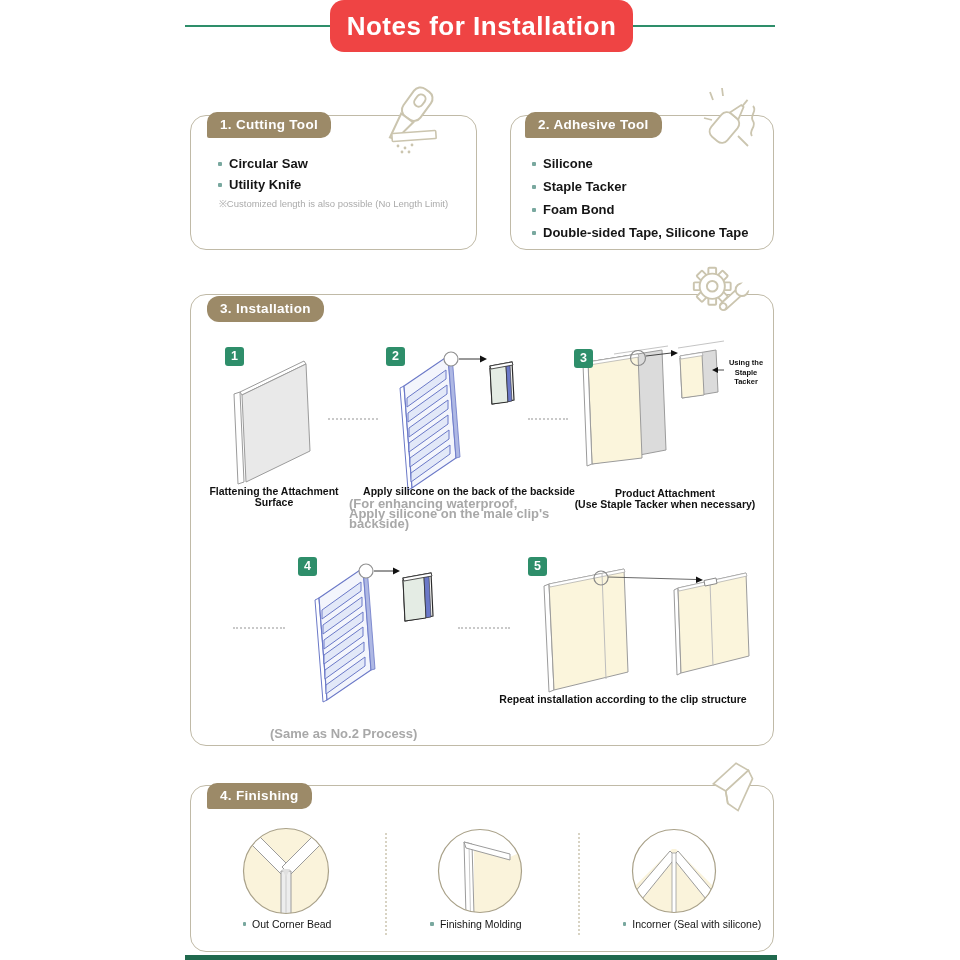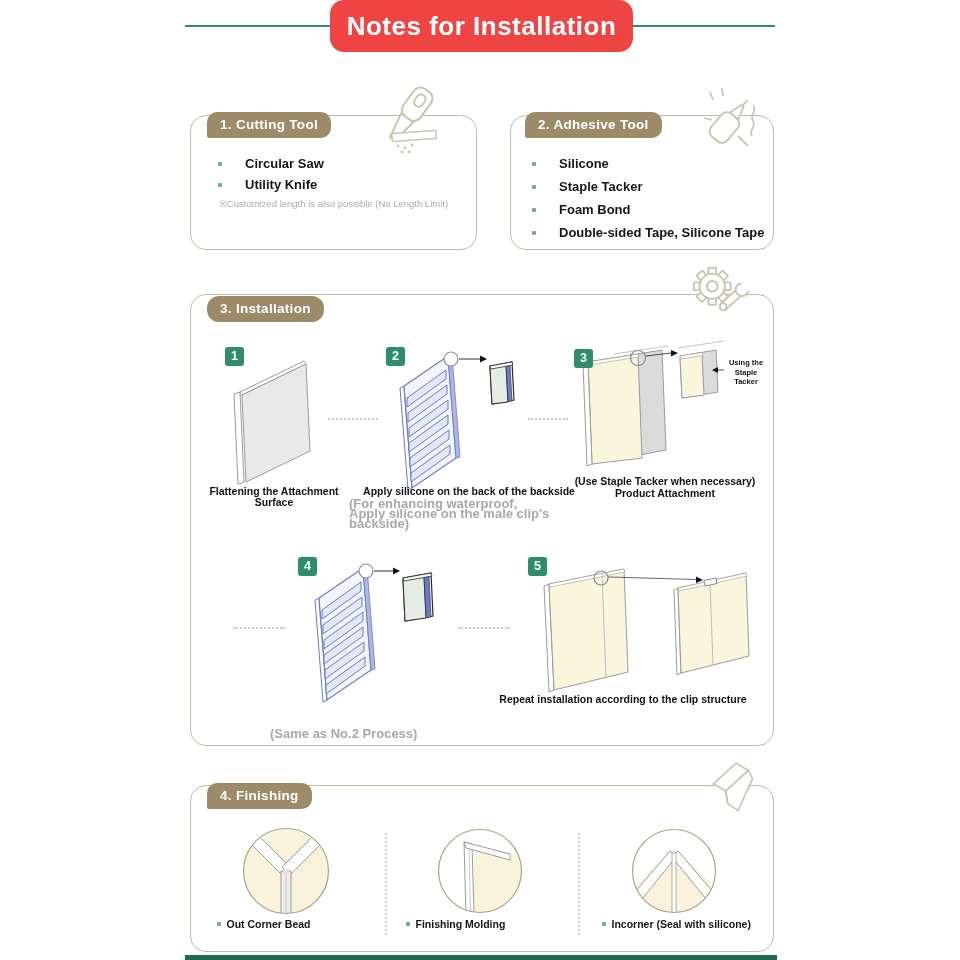--- a/index.html
+++ b/index.html
@@ -10,34 +10,34 @@
   .title-badge{position:absolute;left:330px;top:0;width:303px;height:52px;background:#ef4444;
                border-radius:14px;color:#fff;font-size:26px;font-weight:bold;text-align:center;
                line-height:52px;letter-spacing:.5px;}
   
   .box{position:absolute;border:1.5px solid #C0BAA7;border-radius:16px;background:#fff;}
   .hdr{position:absolute;background:#9C8A68;color:#fff;font-weight:bold;font-size:13.5px;
        line-height:26px;height:26px;text-align:center;border-radius:10px 10px 10px 2px;
        padding:0 13px;letter-spacing:.3px;z-index:3;}
   
   .items{position:absolute;display:flex;flex-direction:column;}
-  .item{display:flex;align-items:center;gap:23px;font-weight:bold;font-size:13px;color:#151515;}
+  .item{display:flex;align-items:center;gap:7px;font-weight:bold;font-size:13px;color:#151515;}
   .item .dot{width:4px;height:4px;background:#79A89F;border-radius:1px;flex:0 0 auto;}
   .note{position:absolute;font-size:9.5px;color:#ABABAB;text-align:center;}
   
   .badge{position:absolute;width:19px;height:19px;background:#2E8E6A;color:#fff;font-size:12.5px;
          font-weight:bold;text-align:center;line-height:19px;border-radius:3px;z-index:2;}
   .cap{position:absolute;font-weight:bold;font-size:10.5px;color:#111;text-align:center;line-height:11px;}
   .sub{position:absolute;font-size:13px;color:#A8A8A8;text-align:left;line-height:10px;font-weight:bold;}
   .dot-h{position:absolute;border-top:2px dotted #C9C9C9;}
   .dot-v{position:absolute;border-left:2px dotted #D8D3C3;}
   .annot{position:absolute;font-size:7.5px;font-weight:bold;color:#111;text-align:center;line-height:9.5px;}
   
-  .fitem{position:absolute;display:flex;align-items:center;gap:6px;
-         font-weight:bold;font-size:10.5px;color:#151515;}
+  .fitem{position:absolute;display:flex;align-items:center;justify-content:center;gap:6px;
+         font-weight:normal;font-size:10.5px;color:#151515;}
   .fitem .dot{width:3.5px;height:3.5px;background:#79A89F;border-radius:1px;}
   .footer-bar{position:absolute;left:185px;top:955px;width:592px;height:5px;background:#20694E;}
   svg{position:absolute;overflow:visible;}
 </style>
 </head>
 <body>
 
 <div id="canvas">
 
   <div class="title-line"></div>
@@ -228,21 +228,21 @@
   <div class="dot-h" style="left:328px;top:418px;width:50px;"></div>
   <div class="dot-h" style="left:528px;top:418px;width:40px;"></div>
   <div class="dot-h" style="left:233px;top:627px;width:52px;"></div>
   <div class="dot-h" style="left:458px;top:627px;width:52px;"></div>
 
   <div class="cap" style="left:189px;top:486px;width:170px;">Flattening the Attachment Surface</div>
   <div class="cap" style="left:349px;top:486px;width:240px;">Apply silicone on the back of the backside</div>
   <div class="sub" style="left:349px;top:499px;width:240px;">(For enhancing waterproof,</div>
   <div class="sub" style="left:349px;top:509px;width:240px;">Apply silicone on the male clip's backside)</div>
   <div class="cap" style="left:565px;top:488px;width:200px;">Product Attachment</div>
-  <div class="cap" style="left:565px;top:476px;width:200px;">(Use Staple Tacker when necessary)</div>
+  <div class="cap" style="left:565px;top:499px;width:200px;">(Use Staple Tacker when necessary)</div>
   <div class="sub" style="left:270px;top:729px;width:230px;">(Same as No.2 Process)</div>
   <div class="cap" style="left:498px;top:694px;width:250px;">Repeat installation according to the clip structure</div>
 
   <div class="box" style="left:190px;top:785px;width:582px;height:165px;"></div>
   <div class="hdr" style="left:207px;top:783px;">4. Finishing</div>
 
   <svg style="left:700px;top:757px;z-index:4;" width="70" height="66" viewBox="0 0 62 64">
     <g stroke="#CBC5AF" stroke-width="1.6" fill="#fff">
       <polygon points="10,26 32,6 44,13 22,33"></polygon>
       <polygon points="22,33 44,13 48,21 34,52 24,45"></polygon>

